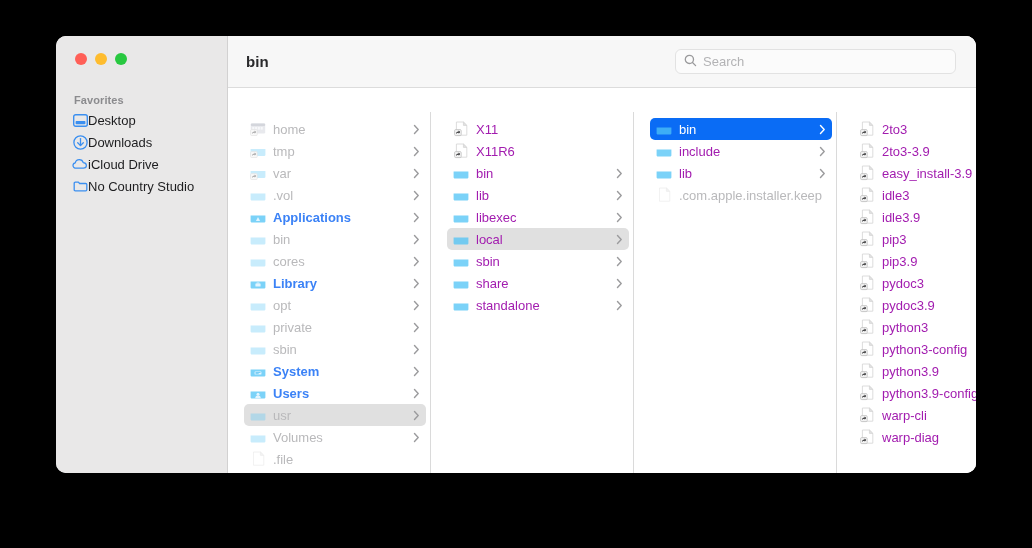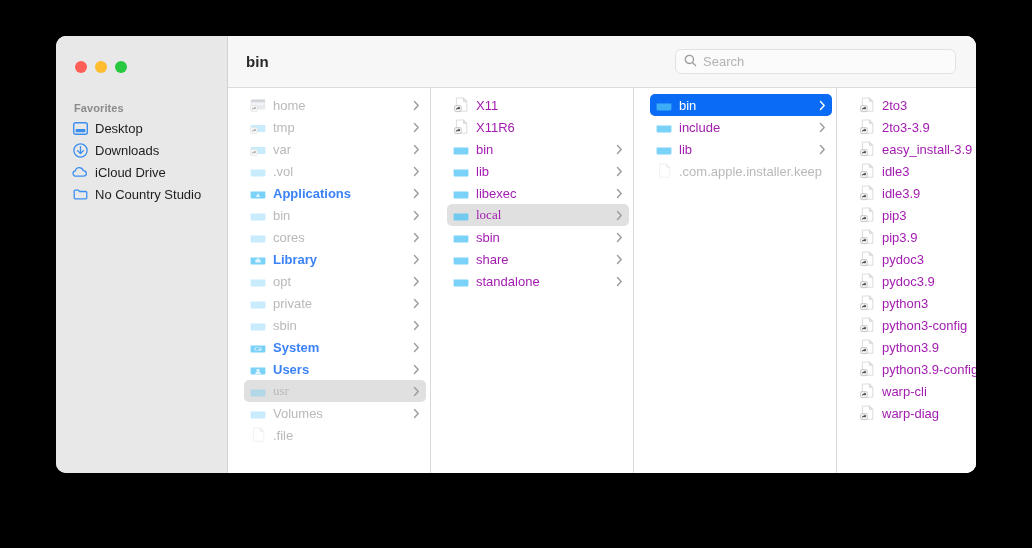--- a/index.html
+++ b/index.html
@@ -27,21 +27,21 @@
     display: flex;
     flex-direction: row;
   }
 
   
   #sidebar {
     width: 172px;
     flex: 0 0 172px;
     background: #e9e8e8;
     border-right: 1px solid #d2d1d1;
-    padding-top: 8px;
+    padding-top: 0;
     position: relative;
   }
 
   #traffic-lights {
     display: flex;
     gap: 8px;
     padding: 17px 0 0 19px;
     height: 46px;
   }
   .tl {
@@ -59,21 +59,20 @@
     color: #8b8b8e;
     padding: 12px 0 3px 18px;
     letter-spacing: 0.1px;
   }
 
   .sb-item {
     display: flex;
     align-items: center;
     height: 22px;
     padding-left: 16px;
-    gap: 7px;
     margin: 0 8px 0 0;
     border-radius: 5px;
   }
   .sb-item .sb-label {
     font-size: 13px;
     color: #1d1d1f;
     white-space: nowrap;
   }
   .sb-icon {
     width: 16px; height: 16px;
@@ -84,20 +83,21 @@
   }
   .sb-icon svg { display: block; }
 
   
   #content {
     flex: 1 1 auto;
     display: flex;
     flex-direction: column;
     min-width: 0;
     background: #ffffff;
+    gap: 24px;
   }
 
   #toolbar {
     height: 52px;
     flex: 0 0 52px;
     background: #f7f7f7;
     border-bottom: 1px solid #dcdcdc;
     display: flex;
     align-items: center;
     padding: 0 18px 0 18px;
@@ -160,21 +160,21 @@
   .row .fname {
     font-size: 13px;
     color: #a21caf;
     white-space: nowrap;
     flex: 1 1 auto;
     overflow: visible;
   }
   .row.dim .fname { color: #b9b9bb; }
   .row.bold .fname { font-weight: bold; color: #3b82f6; }
 
-  .row.sel-inactive { background: #e0e0e0; font-family: Liberation Serif, serif; }
+  .row.sel-inactive { background: #e0e0e0; }
   .row.sel-active { background: #0a6cf5; }
   .row.sel-active .fname { color: #ffffff; }
   .row.sel-active .chev svg polyline { stroke: #ffffff; }
 
   .ficon {
     width: 16px; height: 16px;
     flex: 0 0 16px;
     display: flex; align-items: center; justify-content: center;
     position: relative;
   }

